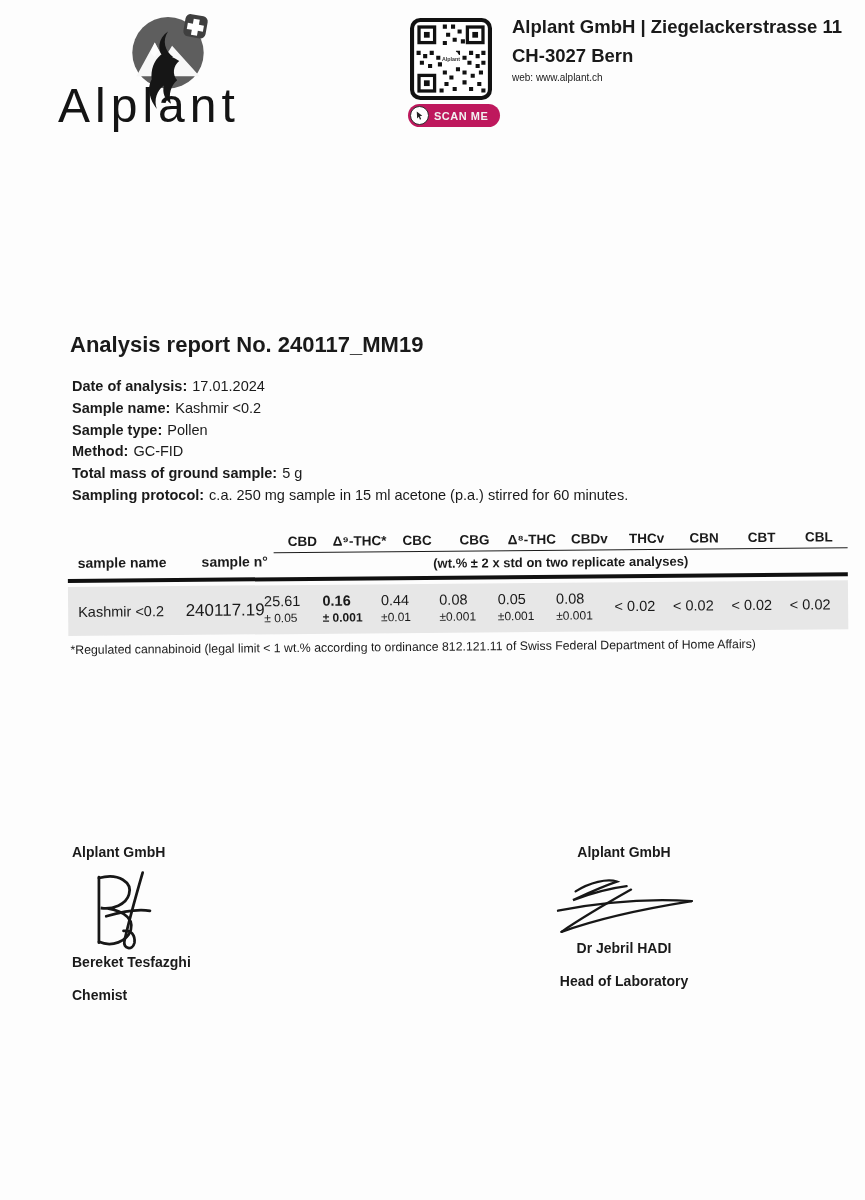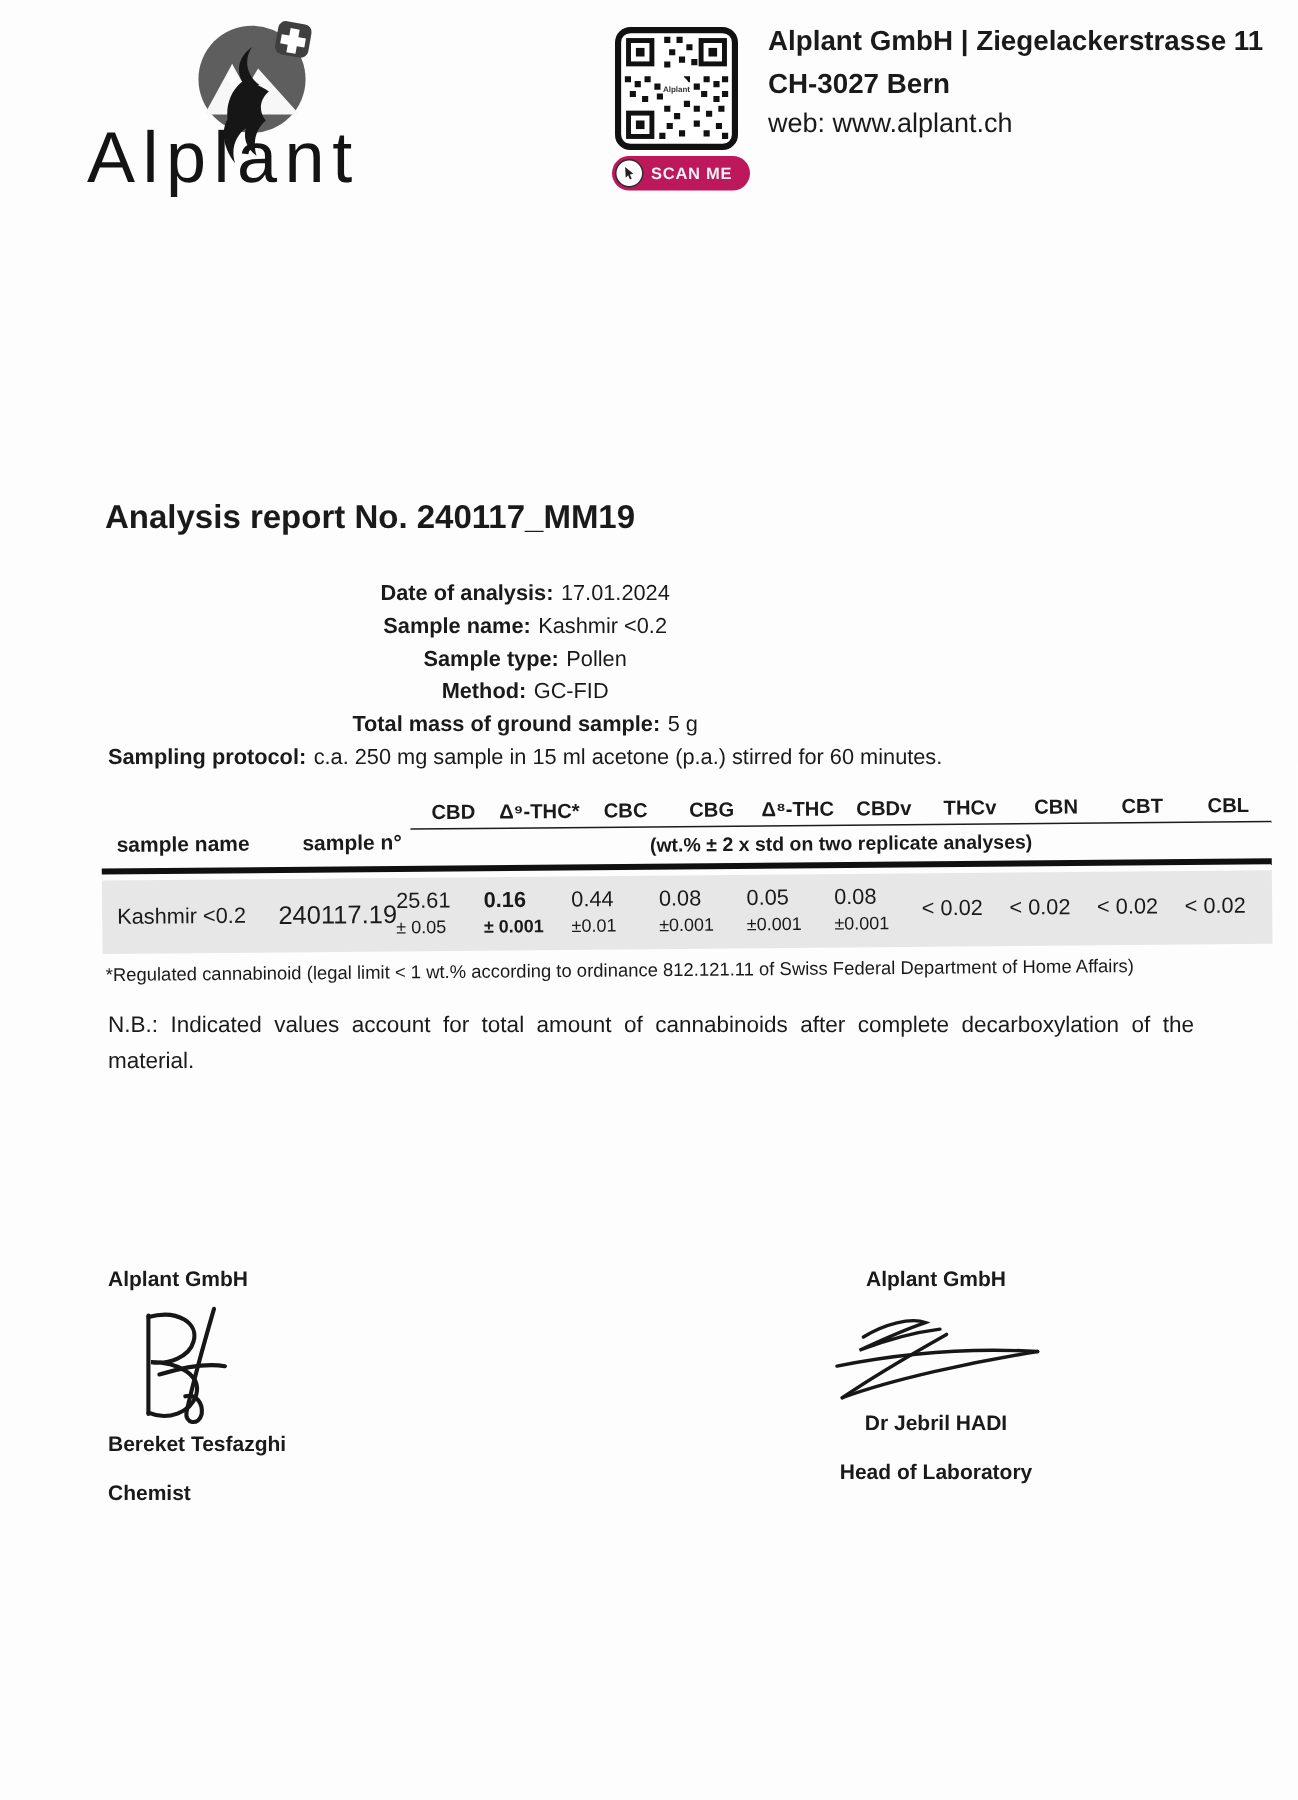--- a/index.html
+++ b/index.html
@@ -26,24 +26,24 @@
   }
   .scanme .bubble{
     width:19px;height:19px;margin-left:2px;border-radius:50%;
     background:#ffffff;border:1.5px solid #2d2d2d;box-sizing:border-box;
     display:flex;align-items:center;justify-content:center;
   }
   .contact{position:absolute;left:512px;top:16px;line-height:1.2;}
   .contact .l1{font-size:18.5px;font-weight:600;}
   .contact .l2{font-size:18.5px;font-weight:600;margin-top:7px;}
   .contact .l3{font-size:15px;margin-top:22px;}
-  .contact .l4{font-size:18px;margin-top:5px;}
+  .contact .l4{font-size:10px;margin-top:5px;}
   
   .title{position:absolute;left:70px;top:332px;font-size:22px;font-weight:700;}
-  .details{position:absolute;left:72px;top:386px;font-size:14.5px;line-height:21.8px;text-align:center;}
+  .details{position:absolute;left:72px;top:376px;font-size:14.5px;line-height:21.8px;}
   .details .lbl{font-weight:700;margin-right:5px;}
   
   .tbl{
     position:absolute;left:68px;top:536px;width:780px;
     transform:rotate(-0.5deg);transform-origin:0 50%;
   }
   .thead{display:flex;}
   .hc1{width:118px;display:flex;align-items:flex-end;padding:0 0 8px 10px;
        font-weight:700;font-size:14px;}
   .hc2{width:78px;display:flex;align-items:flex-end;justify-content:center;
@@ -192,21 +192,20 @@
             <div class="v">&lt; 0.02</div>
           </div>
         <div class="vcell">
             <div class="v">&lt; 0.02</div>
           </div>
       </div>
     </div>
     <div class="footnote">*Regulated cannabinoid (legal limit &lt; 1 wt.% according to ordinance 812.121.11 of Swiss Federal Department of Home Affairs)</div>
   </div>
 
-  <div class="note">N.B.: Indicated values account for total amount of cannabinoids after complete decarboxylation of the material.</div>
 
   <div class="sig sig-left">
     <div class="company">Alplant GmbH</div>
     <svg width="86" height="82" viewBox="0 0 90 90">
       <g fill="none" stroke="#171717" stroke-width="3" stroke-linecap="round">
         <path d="M12 10 L12 82"></path>
         <path d="M12 11 C34 5 49 16 45 29 C42 40 27 46 14 44 C33 44 51 53 47 68 C43 81 26 87 12 81"></path>
         <path d="M60 5 C51 36 44 62 40 80 C38 89 49 91 51 82 C52 74 47 67 39 69"></path>
         <path d="M20 53 C40 47 57 45 68 47"></path>
       </g>

